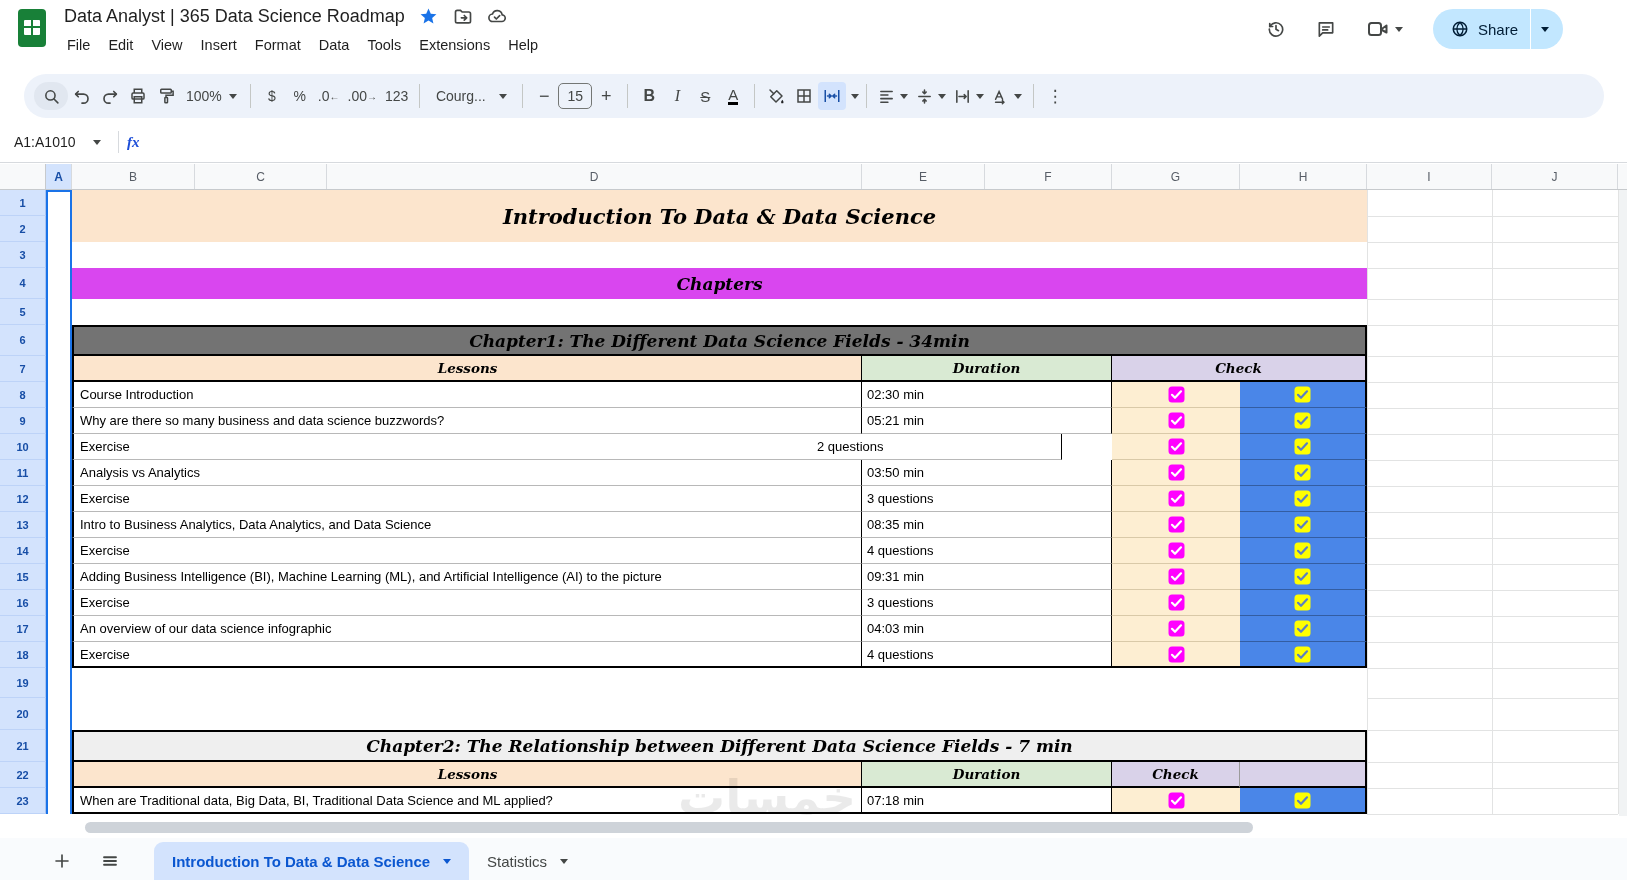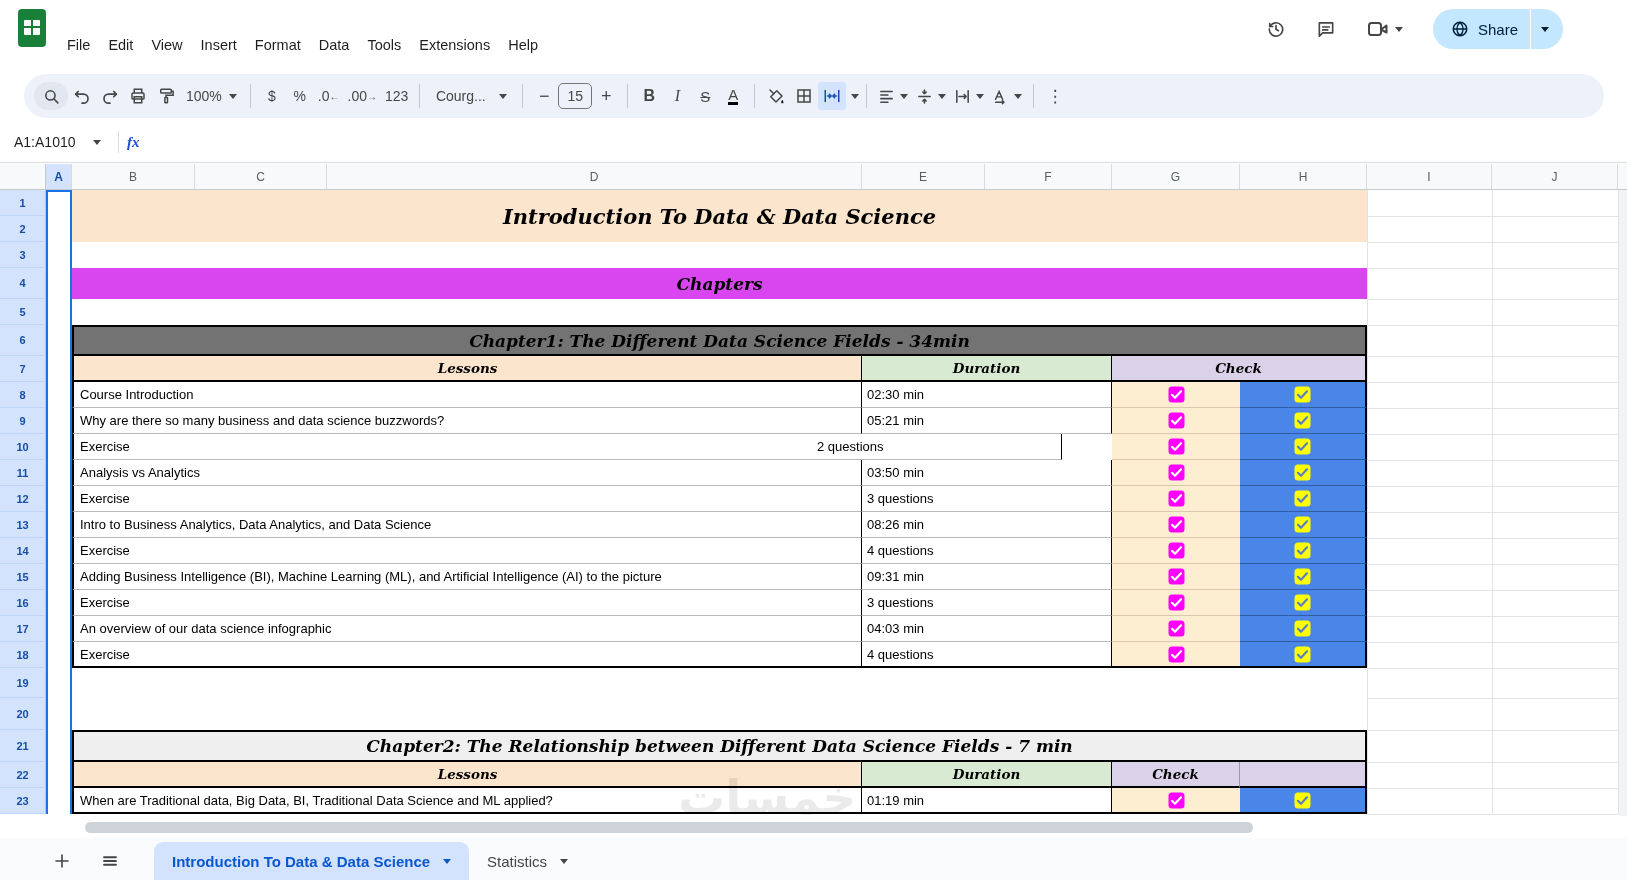--- a/index.html
+++ b/index.html
@@ -77,20 +77,40 @@
 </style>
 </head>
 <body>
 
 <div class="app">
 
   <div class="topbar">
     <div class="logo">
         <div class="grid-ic"></div>
       </div>
+    <div class="title-row">
+      <span class="doc-title">Data Analyst | 365 Data Science Roadmap</span>
+      <span class="tb-ico">
+        <svg width="19" height="19" viewBox="0 0 24 24" fill="#1a73e8">
+            <path d="M12 2l2.9 6.6 7.1.6-5.4 4.7 1.6 7L12 17.2 5.8 20.9l1.6-7L2 9.2l7.1-.6z"></path>
+          </svg>
+      </span>
+      <span class="tb-ico">
+        <svg width="20" height="20" viewBox="0 0 24 24" fill="none" stroke="#444746" stroke-width="2">
+            <path d="M3 6a2 2 0 0 1 2-2h4l2 2h8a2 2 0 0 1 2 2v9a2 2 0 0 1-2 2H5a2 2 0 0 1-2-2z"></path>
+            <path d="M10 13h6m-2.5-2.8L16.4 13l-2.9 2.8" stroke-linecap="round" stroke-linejoin="round"></path>
+          </svg>
+      </span>
+      <span class="tb-ico">
+        <svg width="21" height="21" viewBox="0 0 24 24" fill="none" stroke="#444746" stroke-width="2">
+            <path d="M7 18a4.5 4.5 0 0 1-.4-9A6 6 0 0 1 18.2 10 4 4 0 0 1 17.5 18z"></path>
+            <path d="M9 12.8l2.2 2.2 4-4" stroke-linecap="round" stroke-linejoin="round"></path>
+          </svg>
+      </span>
+    </div>
     <nav class="menu-row" id="menuRow">
         <span class="menu-item">File</span>
         <span class="menu-item">Edit</span>
         <span class="menu-item">View</span>
         <span class="menu-item">Insert</span>
         <span class="menu-item">Format</span>
         <span class="menu-item">Data</span>
         <span class="menu-item">Tools</span>
         <span class="menu-item">Extensions</span>
         <span class="menu-item">Help</span>
@@ -418,21 +438,21 @@
         </div>
         <div class="cell chk2-cell" style="left: 1240px; top: 322px; width: 127px; height: 26px; background: rgb(74, 134, 232);">
           <span style="display: flex;">
             <svg width="17" height="17" viewBox="0 0 17 17">
               <rect x="0.5" y="0.5" width="16" height="16" rx="3.5" fill="#ffff00"></rect>
               <path d="M4 8.8l3 3 6-6.5" fill="none" stroke="#5b7fc2" stroke-width="2.2" stroke-linecap="round" stroke-linejoin="round"></path>
             </svg>
           </span>
         </div>
         <div class="cell lesson-cell" style="left: 72px; top: 348px; width: 790px; height: 26px;">Intro to Business Analytics, Data Analytics, and Data Science</div>
-        <div class="cell dur-cell" style="left: 862px; top: 348px; width: 250px; height: 26px;">08:26 min</div>
+        <div class="cell dur-cell" style="left: 862px; top: 348px; width: 250px; height: 26px;">08:35 min</div>
         <div class="cell chk1-cell" style="left: 1112px; top: 348px; width: 128px; height: 26px; background: rgb(253, 238, 210);">
           <span style="display: flex;">
             <svg width="17" height="17" viewBox="0 0 17 17">
               <rect x="0.5" y="0.5" width="16" height="16" rx="3.5" fill="#ff00ff"></rect>
               <path d="M4 8.8l3 3 6-6.5" fill="none" stroke="#ffffff" stroke-width="2.2" stroke-linecap="round" stroke-linejoin="round"></path>
             </svg>
           </span>
         </div>
         <div class="cell chk2-cell" style="left: 1240px; top: 348px; width: 127px; height: 26px; background: rgb(74, 134, 232);">
           <span style="display: flex;">
@@ -531,21 +551,21 @@
               <path d="M4 8.8l3 3 6-6.5" fill="none" stroke="#5b7fc2" stroke-width="2.2" stroke-linecap="round" stroke-linejoin="round"></path>
             </svg>
           </span>
         </div>
         <div class="band script" style="top: 566px; height: 32px; background: rgb(239, 239, 239); border: 2px solid rgb(0, 0, 0); font-size: 17px;">Chapter2: The Relationship between Different Data Science Fields - 7 min</div>
         <div class="cell script" style="left: 72px; top: 598px; width: 790px; height: 26px; background: rgb(252, 229, 205); justify-content: center; font-size: 13.5px; border-bottom: 2px solid rgb(0, 0, 0); border-left: 2px solid rgb(0, 0, 0); border-right: 1px solid rgb(0, 0, 0);">Lessons</div>
         <div class="cell script" style="left: 862px; top: 598px; width: 250px; height: 26px; background: rgb(217, 234, 211); justify-content: center; font-size: 13.5px; border-bottom: 2px solid rgb(0, 0, 0); border-left: none; border-right: 1px solid rgb(0, 0, 0);">Duration</div>
         <div class="cell script" style="left: 1112px; top: 598px; width: 128px; height: 26px; background: rgb(217, 210, 233); justify-content: center; font-size: 13.5px; border-bottom: 2px solid rgb(0, 0, 0); border-left: none; border-right: 1px solid rgb(155, 155, 155);">Check</div>
         <div class="cell" style="left: 1240px; top: 598px; width: 127px; height: 26px; background: rgb(217, 210, 233); border-bottom: 2px solid rgb(0, 0, 0); border-right: 2px solid rgb(0, 0, 0);"></div>
         <div class="cell lesson-cell" style="left: 72px; top: 624px; width: 790px; height: 26px; border-bottom: 2px solid rgb(0, 0, 0);">When are Traditional data, Big Data, BI, Traditional Data Science and ML applied?</div>
-        <div class="cell dur-cell" style="left: 862px; top: 624px; width: 250px; height: 26px; border-bottom: 2px solid rgb(0, 0, 0);">01:19 min</div>
+        <div class="cell dur-cell" style="left: 862px; top: 624px; width: 250px; height: 26px; border-bottom: 2px solid rgb(0, 0, 0);">07:18 min</div>
         <div class="cell chk1-cell" style="left: 1112px; top: 624px; width: 128px; height: 26px; background: rgb(253, 238, 210); border-bottom: 2px solid rgb(0, 0, 0);">
           <span style="display: flex;">
             <svg width="17" height="17" viewBox="0 0 17 17">
               <rect x="0.5" y="0.5" width="16" height="16" rx="3.5" fill="#ff00ff"></rect>
               <path d="M4 8.8l3 3 6-6.5" fill="none" stroke="#ffffff" stroke-width="2.2" stroke-linecap="round" stroke-linejoin="round"></path>
             </svg>
           </span>
         </div>
         <div class="cell chk2-cell" style="left: 1240px; top: 624px; width: 127px; height: 26px; background: rgb(74, 134, 232); border-bottom: 2px solid rgb(0, 0, 0);">
           <span style="display: flex;">

